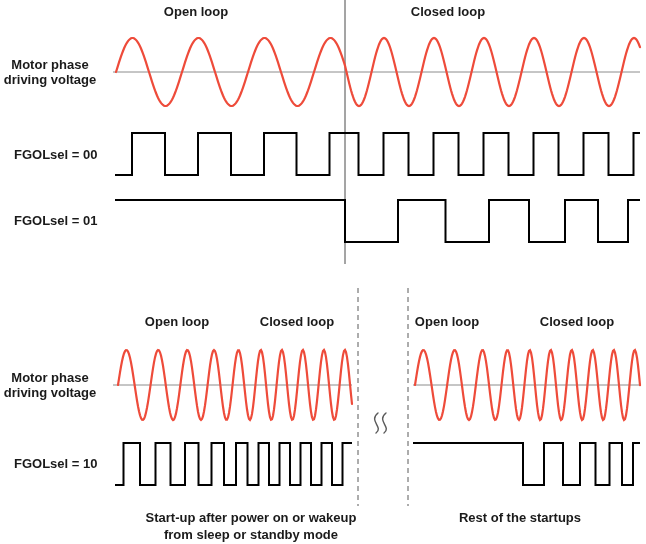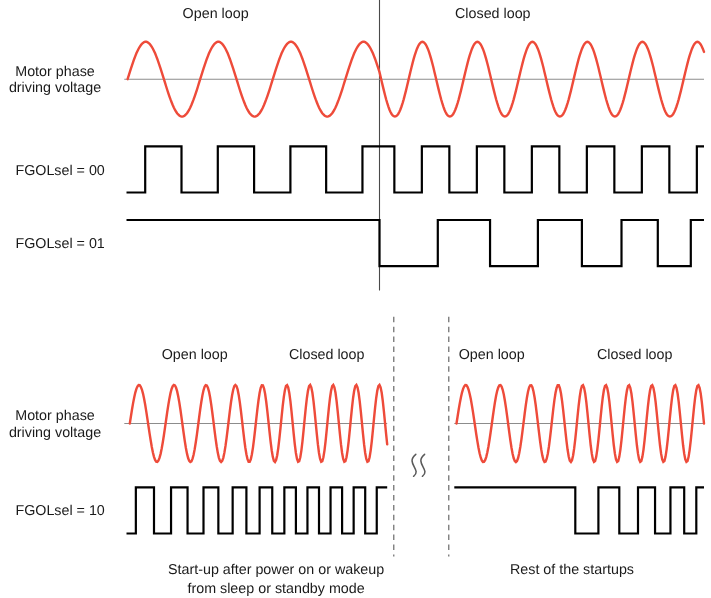--- a/index.html
+++ b/index.html
@@ -2,20 +2,21 @@
 <html><head>
 <meta charset="utf-8">
 <style>
   html, body { margin: 0; padding: 0; background: #ffffff; }
   .stage {
     position: relative;
     width: 646px;
     height: 544px;
     background: #ffffff;
     overflow: hidden;
+    font-weight: bold;
   }
   svg { display: block; }
   .lbl {
     font-family: "Liberation Sans", sans-serif;
     font-size: 13px;
     fill: #1a1a1a;
   }
   .sine   { fill: none; stroke-width: 2.2; stroke-linecap: round; }
   .digital{ fill: none; stroke-width: 2;   stroke-linejoin: miter; }
   .axis   { stroke-width: 1; }

